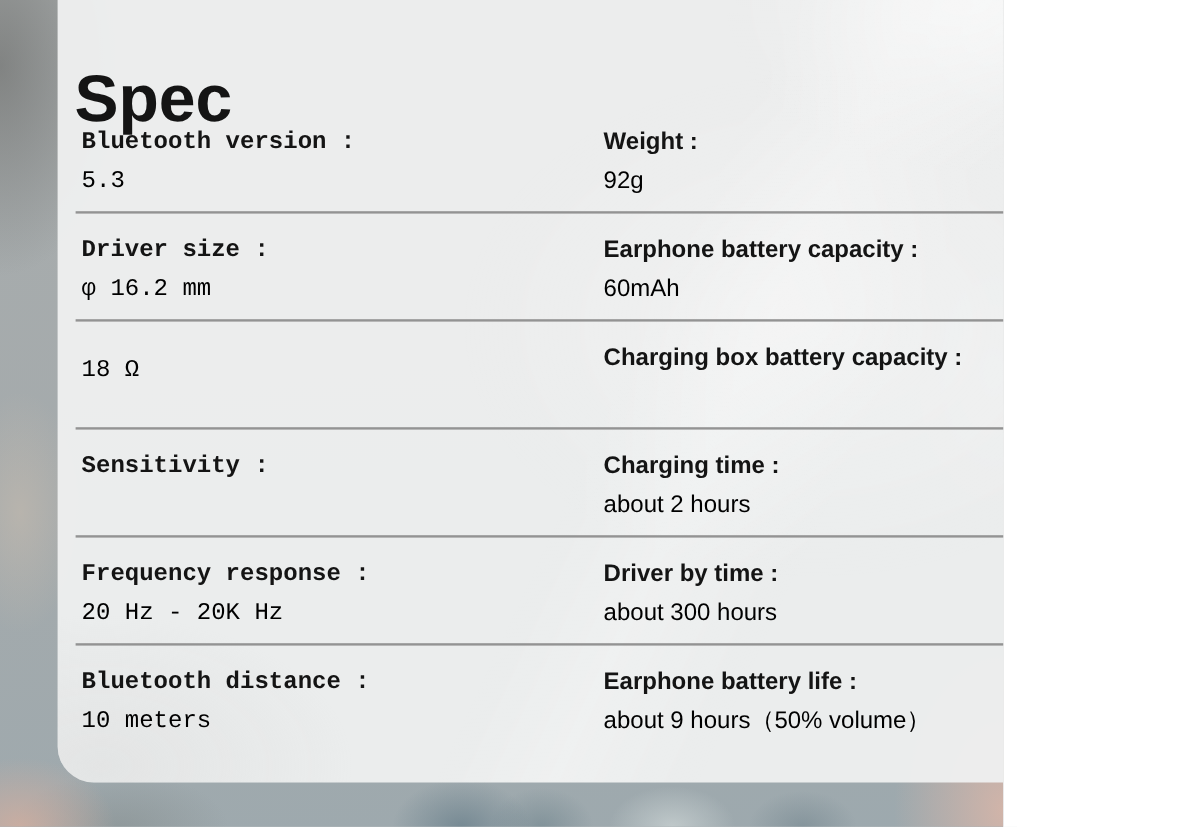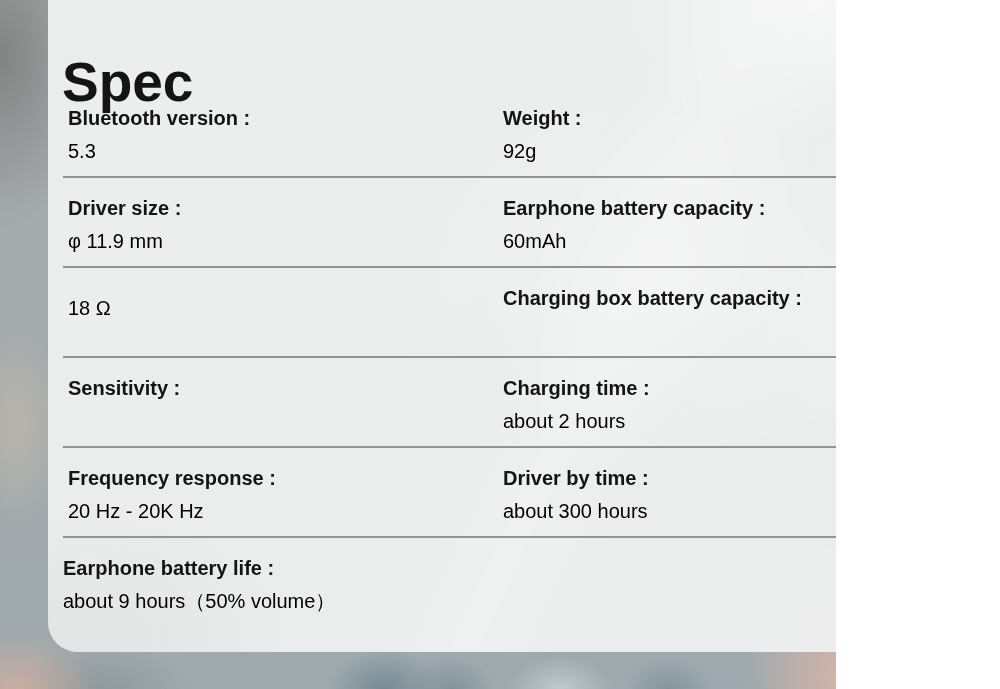--- a/index.html
+++ b/index.html
@@ -76,21 +76,21 @@
   .spec-row {
     display: flex;
     box-sizing: border-box;
     height: 90px;
     padding-top: 19px;
     border-bottom: 2px solid #939393;
   }
   .spec-row.last { border-bottom: none; }
 
   .cell { box-sizing: border-box; }
-  .cell.left  { width: 440px; padding-left: 5px; }
+  .cell.left  { width: 440px; padding-left: 5px; font-family: Liberation Mono, monospace; }
   .cell.right { flex: 1; }
 
   .spec-label {
     font-size: 20px;
     line-height: 23px;
     font-weight: bold;
     color: #141414;
   }
   .spec-value {
     margin-top: 10px;
@@ -118,21 +118,21 @@
       </div>
       <div class="cell right">
         <div class="spec-label">Weight :</div>
         <div class="spec-value">92g</div>
       </div>
     </div>
 
     <div class="spec-row">
       <div class="cell left">
         <div class="spec-label">Driver size :</div>
-        <div class="spec-value">φ 11.9 mm</div>
+        <div class="spec-value">φ 16.2 mm</div>
       </div>
       <div class="cell right">
         <div class="spec-label">Earphone battery capacity :</div>
         <div class="spec-value">60mAh</div>
       </div>
     </div>
 
     <div class="spec-row">
       <div class="cell left">
         <div class="spec-value">18 Ω</div>
@@ -157,20 +157,24 @@
         <div class="spec-label">Frequency response :</div>
         <div class="spec-value">20 Hz - 20K Hz</div>
       </div>
       <div class="cell right">
         <div class="spec-label">Driver by time :</div>
         <div class="spec-value">about 300 hours</div>
       </div>
     </div>
 
     <div class="spec-row last">
+      <div class="cell left">
+        <div class="spec-label">Bluetooth distance :</div>
+        <div class="spec-value">10 meters</div>
+      </div>
       <div class="cell right">
         <div class="spec-label">Earphone battery life :</div>
         <div class="spec-value">about 9 hours（50% volume）</div>
       </div>
     </div>
 
   </div>
 </div>
 
 </body></html>

